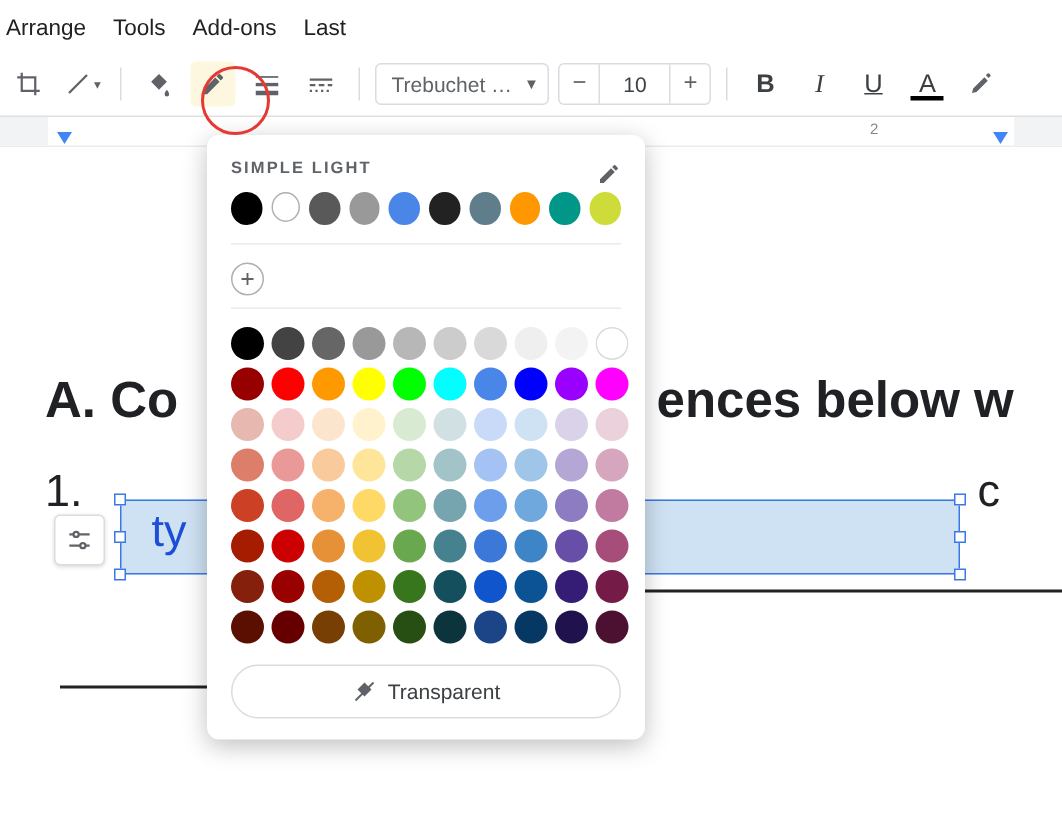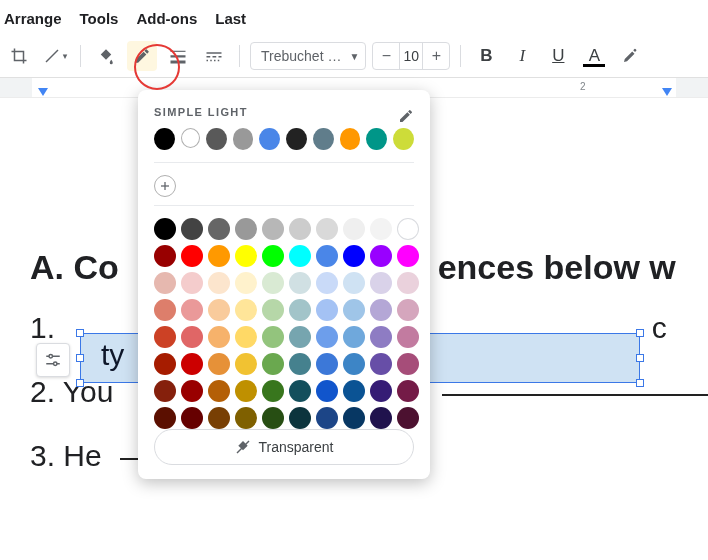--- a/index.html
+++ b/index.html
@@ -1,35 +1,35 @@
 <!DOCTYPE html>
 <html><head>
 <meta charset="utf-8">
 <style>
   * { box-sizing: border-box; }
   html,body { margin:0; padding:0; font-family: Arial, Helvetica, sans-serif; background:#fff; color:#202124; }
   body { width:708px; height:560px; overflow:hidden; position:relative; }
 
   
-  .menubar { display:flex; align-items:center; gap:18px; padding:10px 4px 10px 4px; font-size:15px;font-weight:bold; }
+  .menubar { display:flex; align-items:center; gap:18px; padding:10px 4px 10px 4px; font-size:15px; }
   .menubar .item { cursor:default; }
   .menubar .last-edit { color:#5f6368; text-decoration:underline; }
 
   
   .toolbar { display:flex; align-items:center; gap:6px; padding:4px 4px 6px 4px; border-bottom:1px solid #e0e0e0; }
   .tbtn { width:30px; height:30px; display:flex; align-items:center; justify-content:center; border-radius:4px; color:#5f6368; }
   .sep { width:1px; height:22px; background:#dadce0; margin:0 4px; }
   .highlight-circle { position:absolute; left:134px; top:44px; width:46px; height:46px; border:2.5px solid #e53935; border-radius:50%; pointer-events:none; z-index:30; }
 
   .font-picker { display:flex; align-items:center; border:1px solid #dadce0; border-radius:4px; height:28px; padding:0 6px 0 10px; gap:8px; color:#5f6368; font-size:14px; }
   .font-picker .caret { font-size:10px; }
 
   .size-box { display:flex; align-items:center; border:1px solid #dadce0; border-radius:4px; height:28px; }
   .size-box .pm { width:26px; text-align:center; color:#5f6368; font-size:16px; }
-  .size-box .val { width:24px; text-align:center; border-left:1px solid #dadce0; border-right:1px solid #dadce0; height:100%; display:flex; align-items:center; justify-content:center; color:#3c4043; font-size:14px;}
+  .size-box .val { width:48px; text-align:center; border-left:1px solid #dadce0; border-right:1px solid #dadce0; height:100%; display:flex; align-items:center; justify-content:center; color:#3c4043; font-size:14px;}
 
   .fmt { width:30px; height:30px; display:flex; align-items:center; justify-content:center; color:#3c4043; font-size:17px; }
   .fmt.bold { font-weight:700; }
   .fmt.italic { font-style:italic; font-family: 'Times New Roman', serif; }
   .fmt.under { text-decoration:underline; }
   .textcolor { position:relative; }
   .textcolor .bar { position:absolute; left:4px; right:4px; bottom:4px; height:3px; background:#000; }
 
   
   .ruler { height:20px; border-bottom:1px solid #ececec; position:relative; background:#fff; font-size:10px; color:#80868b; }
@@ -44,35 +44,35 @@
   .list-line { font-size:30px; margin:0 0 30px 0; white-space:nowrap;}
   .blank { display:inline-block; border-bottom:2px solid #222; min-width:260px; height:0px; vertical-align:baseline; margin:0 6px; position:relative; top:-6px; }
 
   
   .selbox { position:absolute; left:80px; top:333px; width:560px; height:50px; background:#cfe2f3; border:1.5px solid #3b78e7; }
   .selbox .handle { position:absolute; width:8px; height:8px; background:#fff; border:1.5px solid #3b78e7; }
   .selbox .h-tl{ left:-5px; top:-5px;} .selbox .h-tr{ right:-5px; top:-5px;}
   .selbox .h-bl{ left:-5px; bottom:-5px;} .selbox .h-br{ right:-5px; bottom:-5px;}
   .selbox .h-ml{ left:-5px; top:calc(50% - 4px);} .selbox .h-mr{ right:-5px; top:calc(50% - 4px);}
   .selbox .h-mt{ top:-5px; left:calc(50% - 4px);} .selbox .h-mb{ bottom:-5px; left:calc(50% - 4px);}
-  .selbox .txt { position:absolute; left:20px; top:4px; font-size:30px; font-family:"Trebuchet MS", sans-serif; color:#0f172a; }
+  .selbox .txt { position:absolute; left:20px; top:4px; font-size:30px; font-family:"Trebuchet MS", sans-serif; color:#1d4ed8; }
   .adjacent-tool { position:absolute; left:36px; top:343px; width:34px; height:34px; background:#fff; border:1px solid #dadce0; border-radius:4px; box-shadow:0 1px 3px rgba(0,0,0,.15); display:flex; align-items:center; justify-content:center; color:#5f6368;}
 
   
   .popover { position:absolute; left:138px; top:90px; width:292px; background:#fff; border-radius:8px; box-shadow:0 4px 16px rgba(0,0,0,.25); padding:14px 16px 14px 16px; z-index:20;}
   .pop-section-title { font-size:11px; letter-spacing:1.4px; color:#5f6368; font-weight:600; margin:2px 0 10px 0;}
   .pop-header-row { display:flex; align-items:center; justify-content:space-between;}
   .swatch-row { display:flex; gap:6px; margin-bottom:12px;}
   .sw { width:22px; height:22px; border-radius:50%; }
   .sw.hollow { background:#fff; border:1.5px solid #b0b0b0; width:20px; height:20px;}
   .divider { height:1px; background:#e8eaed; margin:4px 0 12px 0;}
   .addbtn { width:22px; height:22px; border:1.5px solid #b0b0b0; border-radius:50%; display:flex; align-items:center; justify-content:center; color:#5f6368; font-size:15px; line-height:1; margin-bottom:8px;}
   .grid { display:grid; grid-template-columns:repeat(10, 22px); gap:5px; margin-top:6px;}
   .gc { width:22px; height:22px; border-radius:50%; }
-  .transparent-btn { height:36px; border:1px solid #dadce0; border-radius:18px; display:flex; align-items:center; justify-content:center; gap:8px; color:#3c4043; font-size:14px;}
+  .transparent-btn { margin-top:14px; height:36px; border:1px solid #dadce0; border-radius:18px; display:flex; align-items:center; justify-content:center; gap:8px; color:#3c4043; font-size:14px;}
   svg { display:block; }
 </style>
 </head>
 <body>
 
 <div class="menubar">
   <span class="item">Arrange</span>
   <span class="item">Tools</span>
   <span class="item">Add-ons</span>
   <span class="item">Last</span>
@@ -160,25 +160,23 @@
     <span>A. Co</span>
     <span style="display:inline-block;width:300px;"></span>
     <span>ences below w</span>
   </p>
   <p class="list-line">
     <span>1.</span>
     <span style="display:inline-block;width:580px;"></span>
     <span>c</span>
   </p>
   <p class="list-line">
-    <span>2. You</span>
     <span class="blank" style="min-width:360px; margin-left:320px;"></span>
   </p>
   <p class="list-line" style="margin-top:28px;">
-    <span>3. He</span>
     <span class="blank" style="min-width:310px; margin-left:10px;"></span>
   </p>
 </div>
 
 <div class="selbox">
   <span class="txt">ty</span>
   <div class="handle h-tl"></div>
   <div class="handle h-tr"></div>
   <div class="handle h-bl"></div>
   <div class="handle h-br"></div>

